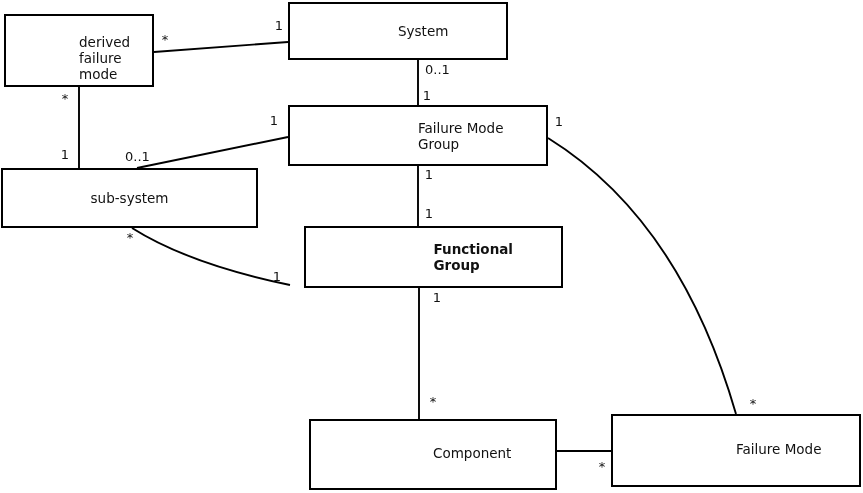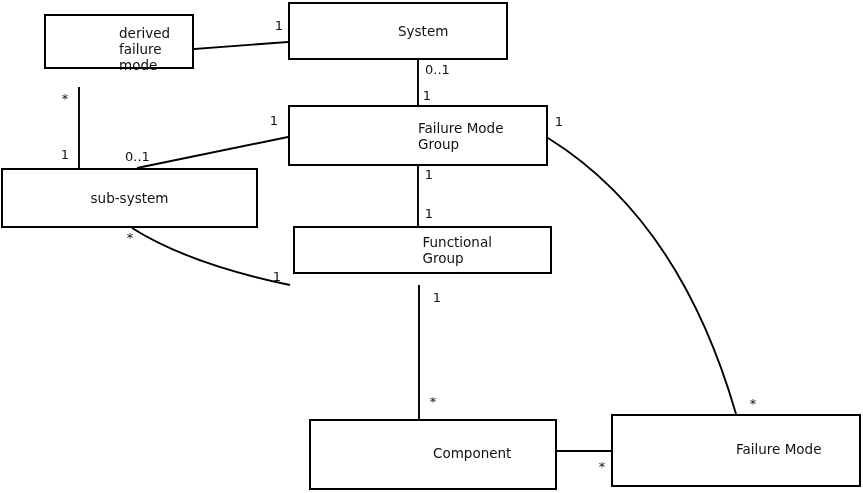--- a/index.html
+++ b/index.html
@@ -90,40 +90,40 @@
     <text class="mult" x="437" y="302" text-anchor="middle">1</text>
     <text class="mult" x="433" y="406" text-anchor="middle">*</text>
 
     <text class="mult" x="553" y="440" text-anchor="middle">1</text>
     <text class="mult" x="602" y="471" text-anchor="middle">*</text>
 
     <text class="mult" x="559" y="126" text-anchor="middle">1</text>
     <text class="mult" x="753" y="408" text-anchor="middle">*</text>
   </svg>
 
-  <div class="entity nudge-down" style="left:4px; top:14px; width:150px; height:55px;margin-left:40px;">
+  <div class="entity nudge-down" style="left:4px; top:14px; width:150px; height:73px;">
     <span class="label">derived
 failure
 mode</span>
   </div>
 
   <div class="entity" style="left:288px; top:2px; width:220px; height:58px;">
     <span class="label nudge">System</span>
   </div>
 
   <div class="entity" style="left:288px; top:105px; width:260px; height:61px;">
     <span class="label">Failure Mode
 Group</span>
   </div>
 
   <div class="entity centered" style="left:1px; top:168px; width:257px; height:60px;">
     <span class="label">sub-system</span>
   </div>
 
-  <div class="entity" style="left:293px; top:226px; width:259px; height:48px;">
+  <div class="entity" style="left:304px; top:226px; width:259px; height:62px;font-weight:bold;">
     <span class="label">Functional
 Group</span>
   </div>
 
   <div class="entity nudge-up" style="left:309px; top:419px; width:248px; height:71px;">
     <span class="label">Component</span>
   </div>
 
   <div class="entity nudge-up" style="left:611px; top:414px; width:250px; height:73px;">
     <span class="label">Failure Mode</span>

